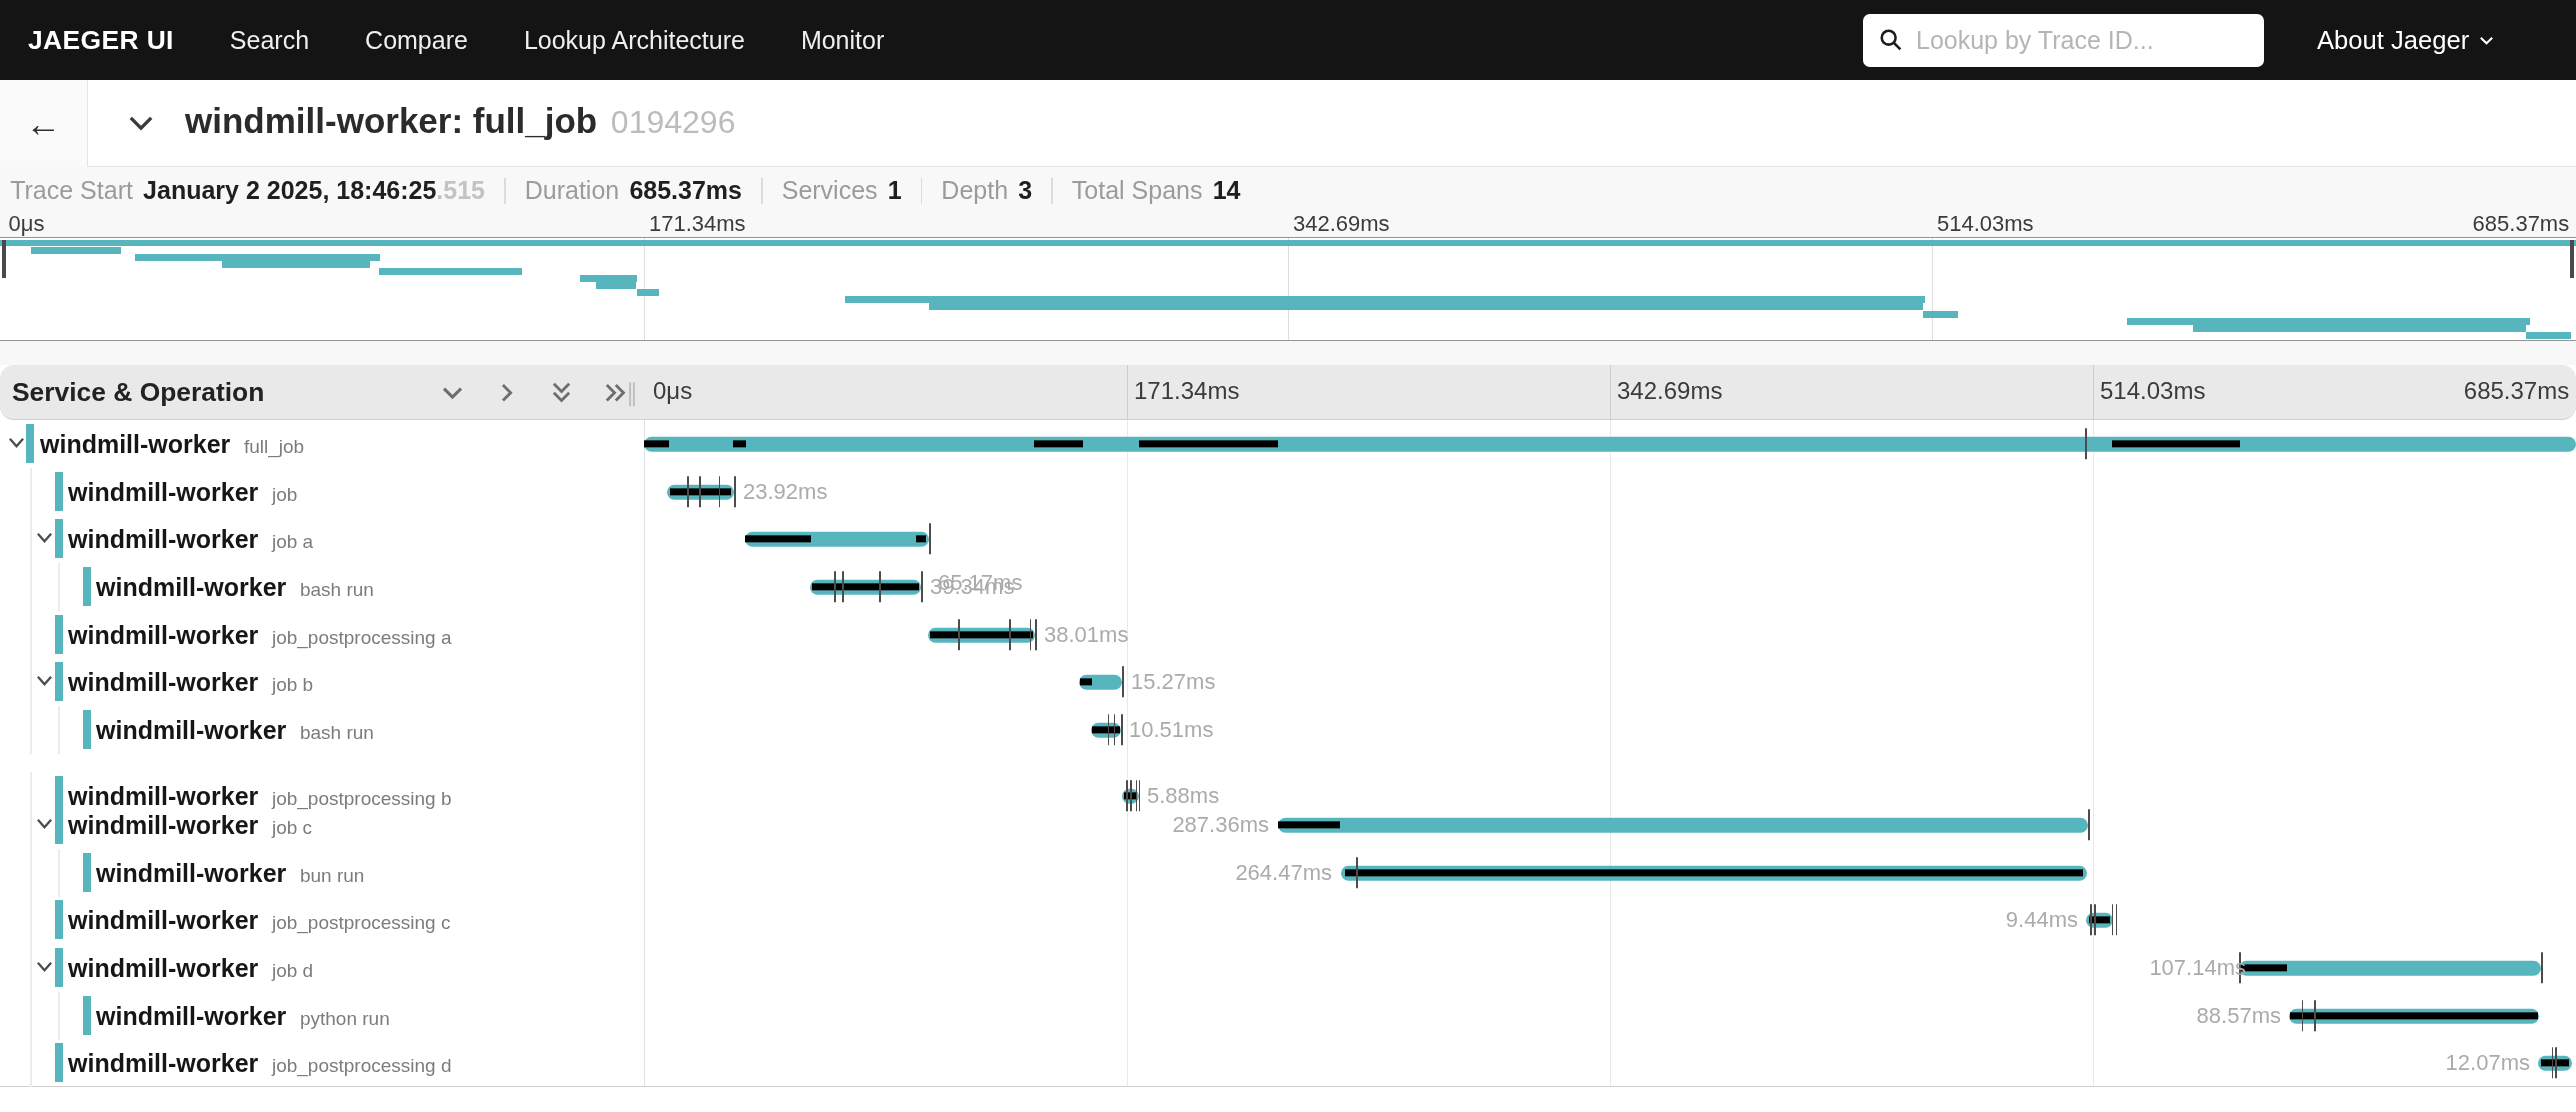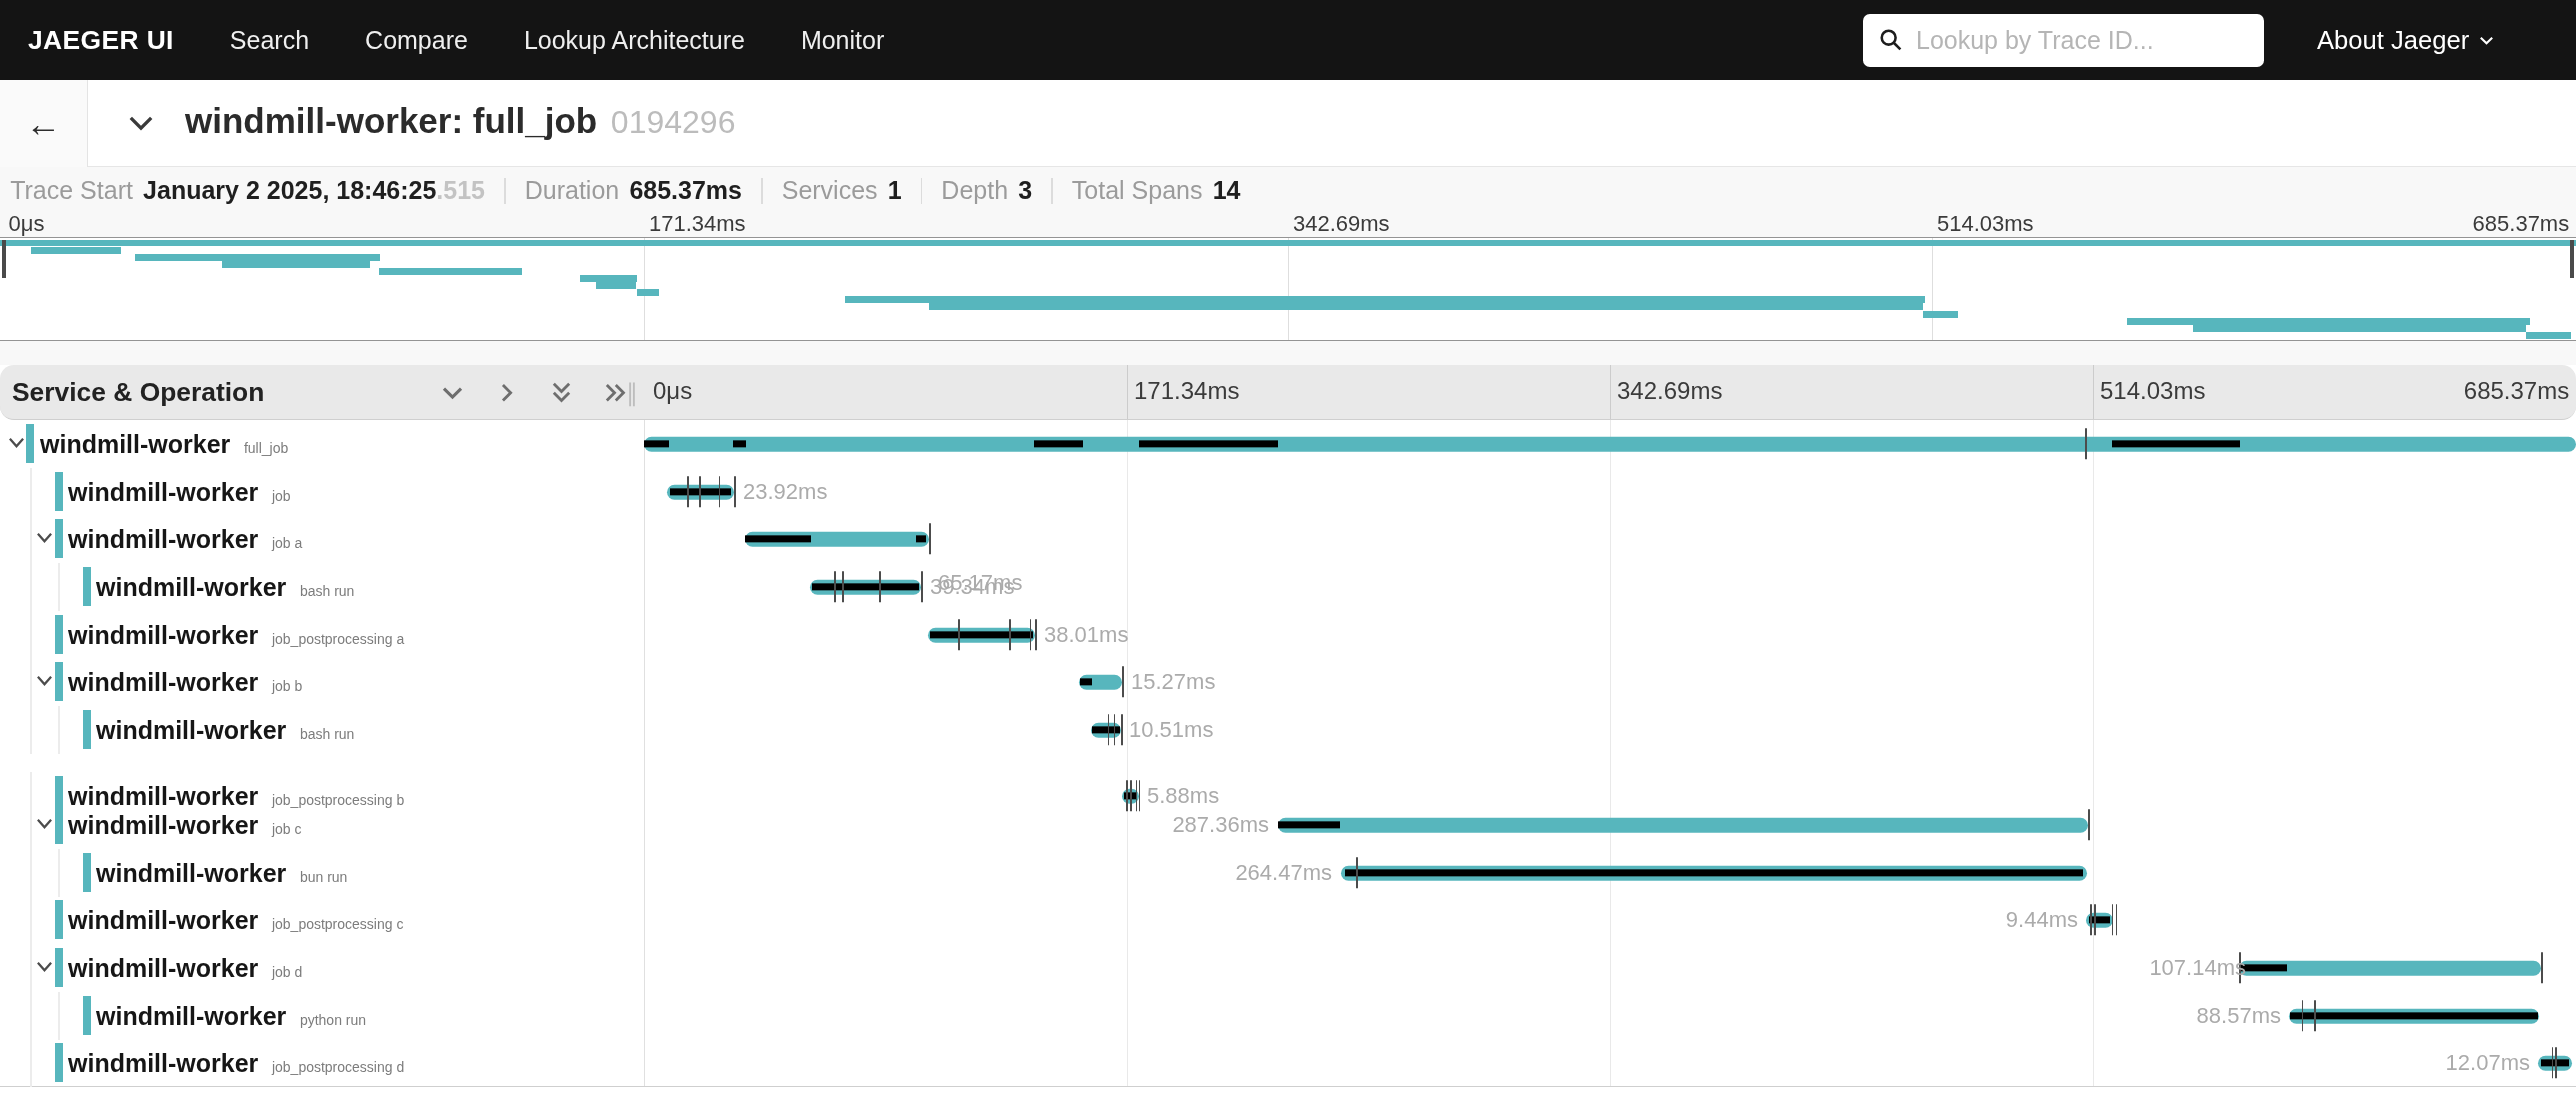--- a/index.html
+++ b/index.html
@@ -81,21 +81,21 @@
   .row-grid { position:absolute; top:0; width:0.9px; height:100%; background:#e9e9e9; }
   .col-divider { position:absolute; left:644px; top:0; width:0.9px; height:100%; background:#e0e0e0; }
   .span-row { position:absolute; left:0; width:2576px; display:flex; cursor:pointer; }
   .row-left { position:relative; width:644px; height:100%; }
   .row-right { position:relative; width:1932px; height:100%; overflow:visible; }
   .tree-guide { position:absolute; top:0; width:1.7px; height:100%; background:#ececec; }
   .row-chevron { position:absolute; top:50%; transform:translateY(-50%); cursor:pointer; }
   .svc-accent { position:absolute; top:4.3px; width:7.7px; height:39px; }
   .svc-name { position:absolute; top:50%; transform:translateY(-50%); font-size:25px;
               font-weight:bold; color:#161616; white-space:nowrap; }
-  .op-name { font-weight:normal; font-size:14px; color:#7c7c7c; margin-left:13.6px; }
+  .op-name { font-weight:normal; font-size:19px; color:#7c7c7c; margin-left:13.6px; }
   .span-bar { position:absolute; top:50%; transform:translateY(-50%); height:14.5px; border-radius:7.7px; }
   .bar-fill { position:absolute; top:50%; transform:translateY(-50%); height:6.8px; background:#000; }
   .bar-mark { position:absolute; top:50%; transform:translateY(-50%); width:1.7px; height:31px; background:#4c4c4c; }
   .bar-label { position:absolute; top:50%; transform:translateY(-50%); font-size:22px; color:#ababab;
                white-space:nowrap; }
 </style>
 </head>
 <body>
 
 <div id="app">

